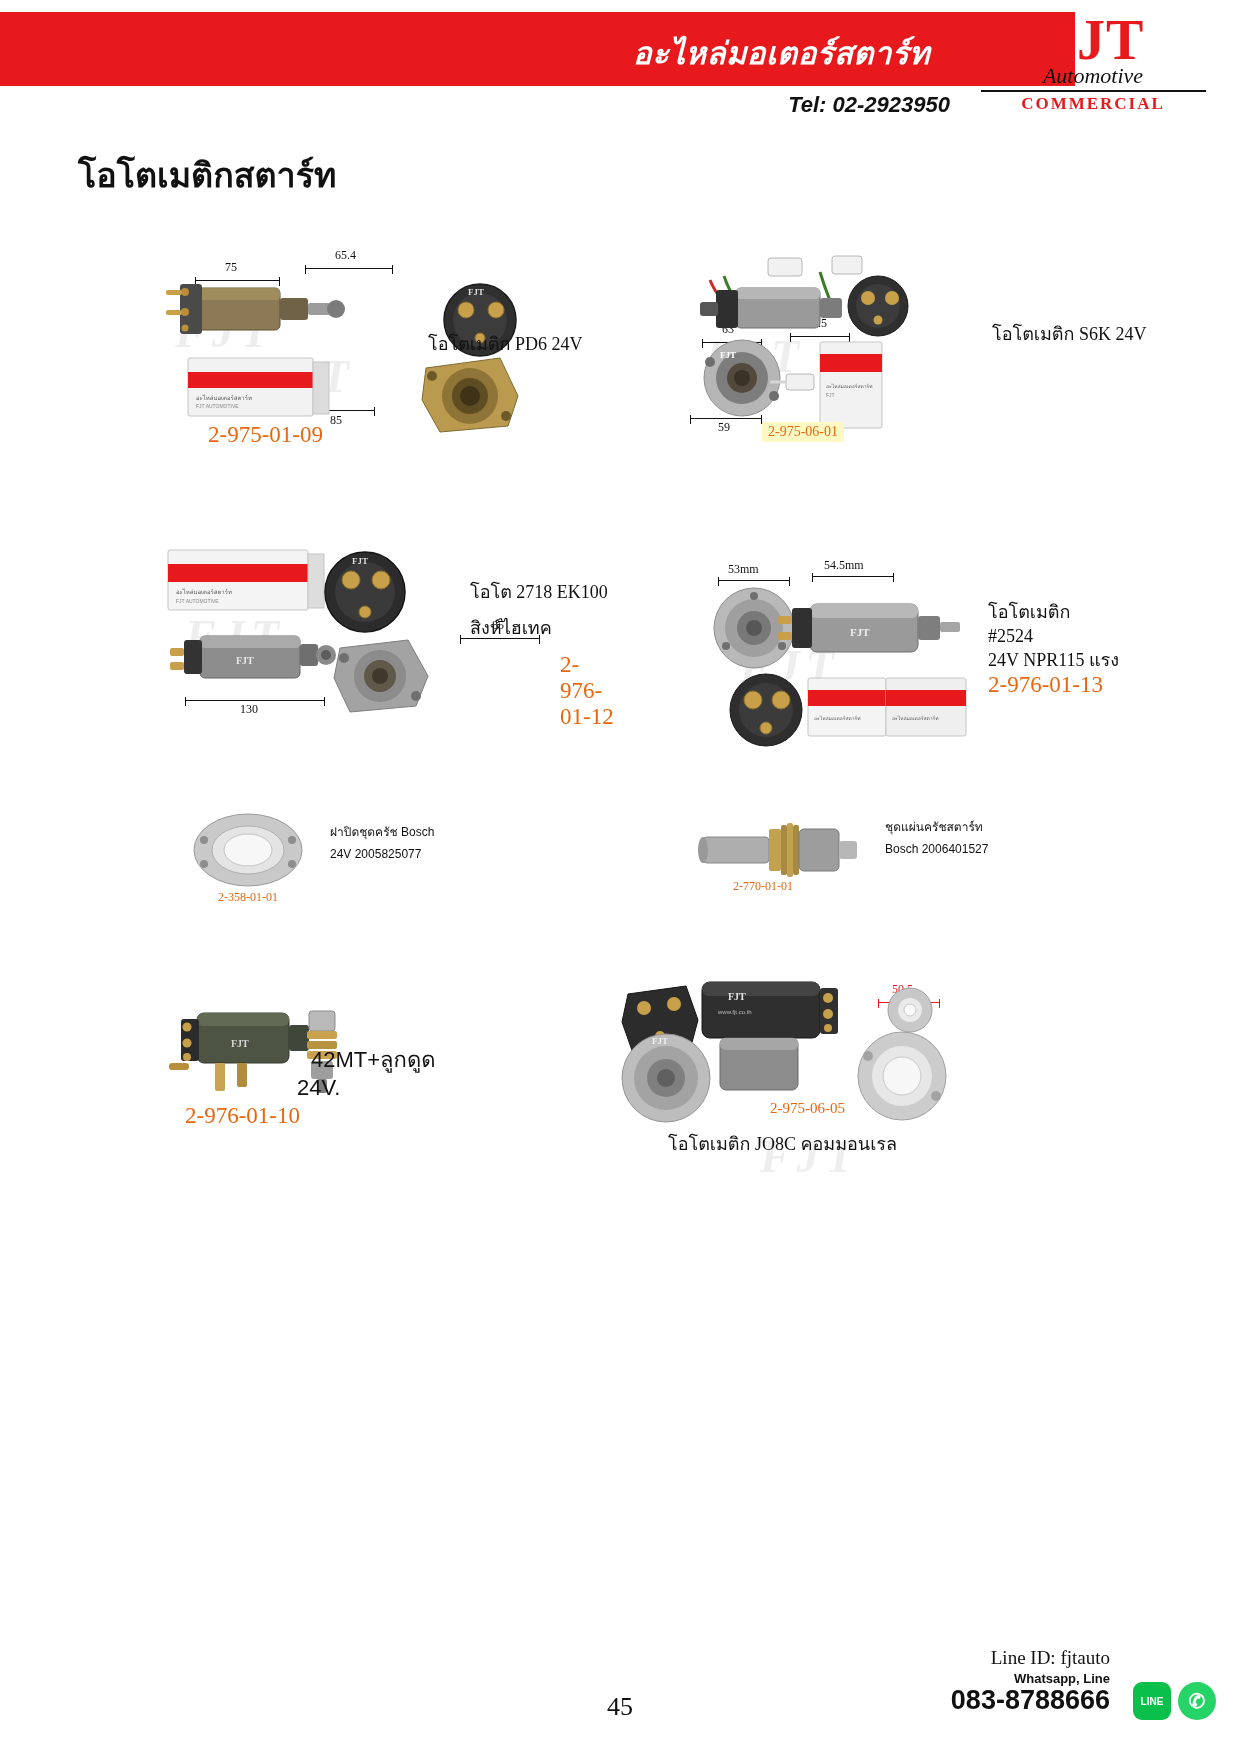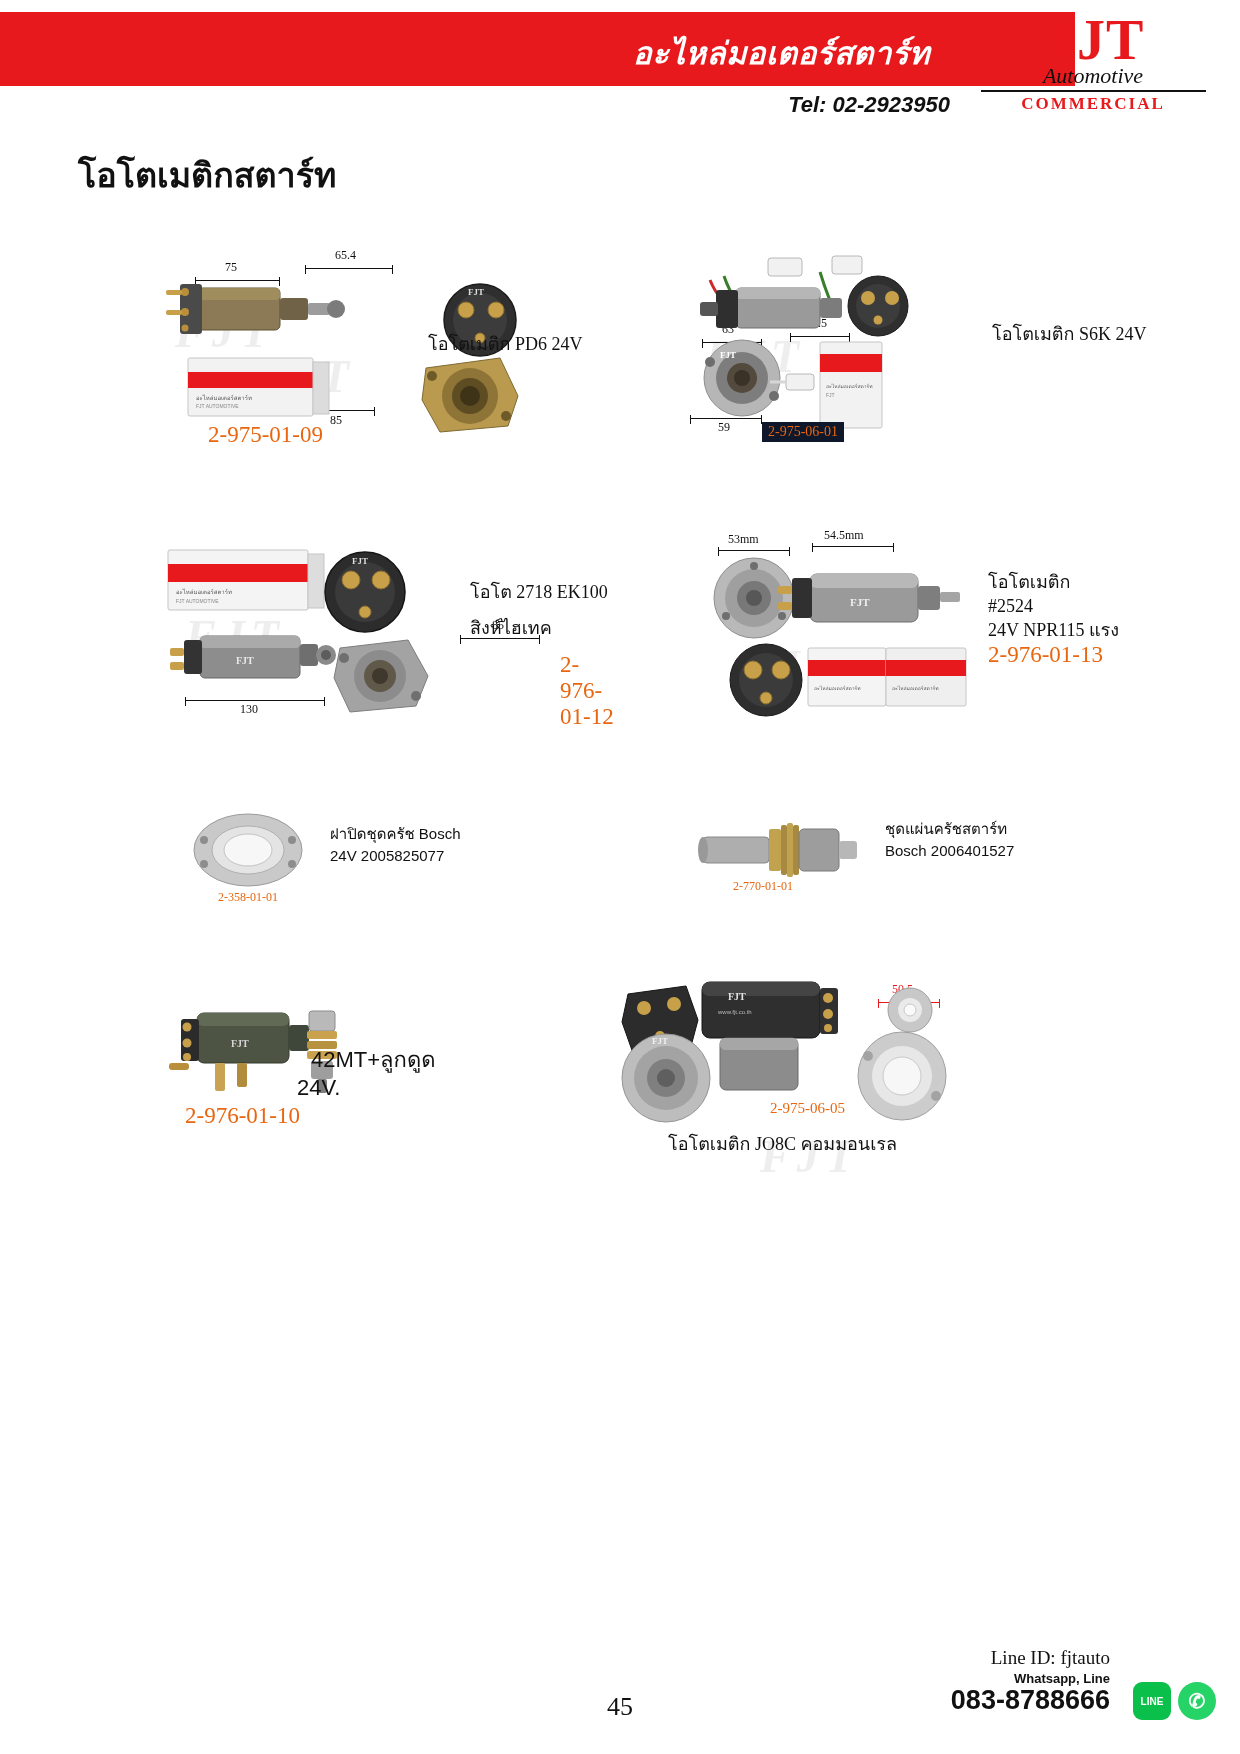--- a/index.html
+++ b/index.html
@@ -95,38 +95,38 @@
     font-weight: bold;
     color: #111;
     font-family: "Liberation Sans", sans-serif;
   }
 
   
   .product {
     position: absolute;
   }
   .caption {
-    font-size: 15px;
+    font-size: 12px;
     color: #111;
     line-height: 1.35;
     font-family: "Liberation Sans", sans-serif;
   }
   .caption.serif { font-family: "Liberation Serif", serif; font-size: 18px; }
   .code {
     color: #e8660f;
     font-size: 23px;
     font-family: "Liberation Serif", serif;
   }
   .code-sm {
     color: #e8660f;
     font-size: 12px;
     font-family: "Liberation Serif", serif;
   }
   .code-box {
-    background: #0f172a;
+    background: #fef9c3;
     color: #e8660f;
     font-size: 14px;
     padding: 2px 6px;
     display: inline-block;
     font-family: "Liberation Serif", serif;
   }
   .dim {
     font-size: 12px;
     color: #111;
     font-family: "Liberation Serif", serif;
@@ -387,21 +387,21 @@
     <circle cx="240" cy="136" r="8" fill="#3f382c"></circle>
     <circle cx="204" cy="118" r="5" fill="#6f6f6f"></circle>
     <circle cx="276" cy="156" r="5" fill="#6f6f6f"></circle>
   </svg>
 
   <div class="caption serif" style="position:absolute; top:40px; left:330px; width:250px;">โอโต  2718 EK100</div>
   <div class="caption serif" style="position:absolute; top:76px; left:330px;">สิงห์ไฮเทค</div>
   <div class="code" style="position:absolute; top:76px; left:420px;margin-top:36px;">2-976-01-12</div>
 </div>
 
-<div class="product" style="top:530px; left:700px; width:470px; height:200px;text-align:center;">
+<div class="product" style="top:560px; left:700px; width:470px; height:200px;text-align:center;">
 
   <div class="dimline" style="top:20px; left:18px; width:72px;"></div>
   <div class="dim" style="position:absolute; top:2px; left:28px;">53mm</div>
   <div class="dimline" style="top:16px; left:112px; width:82px;"></div>
   <div class="dim" style="position:absolute; top:-2px; left:124px;">54.5mm</div>
 
   <svg width="470" height="200" style="position:absolute; top:0; left:0;">
 
     <circle cx="54" cy="68" r="40" fill="#b9b9b9" stroke="#8e8e8e"></circle>
     <circle cx="54" cy="68" r="29" fill="#9f9f9f"></circle>

